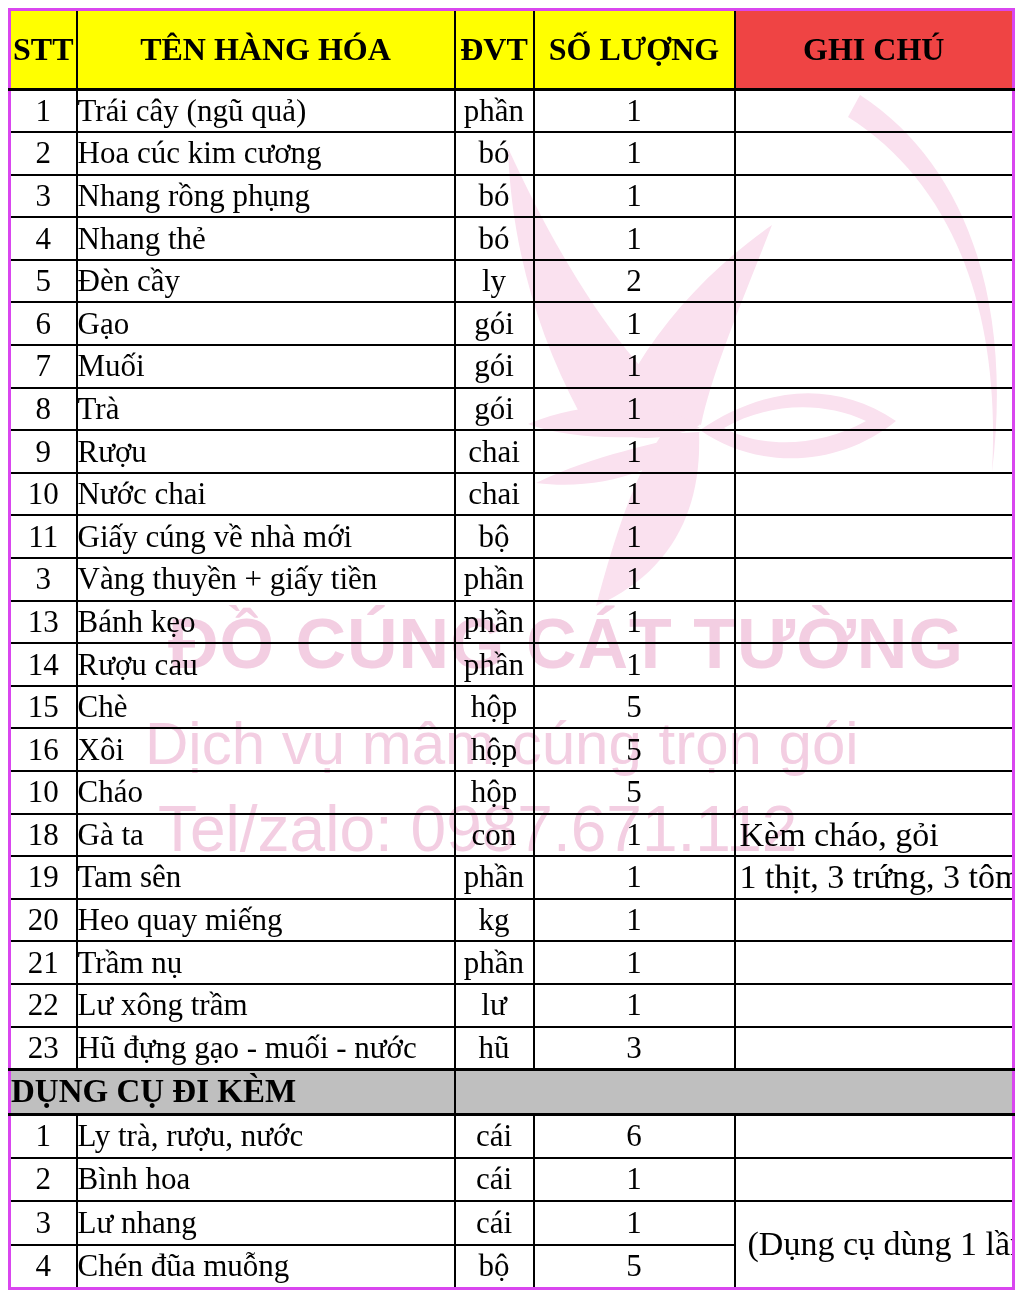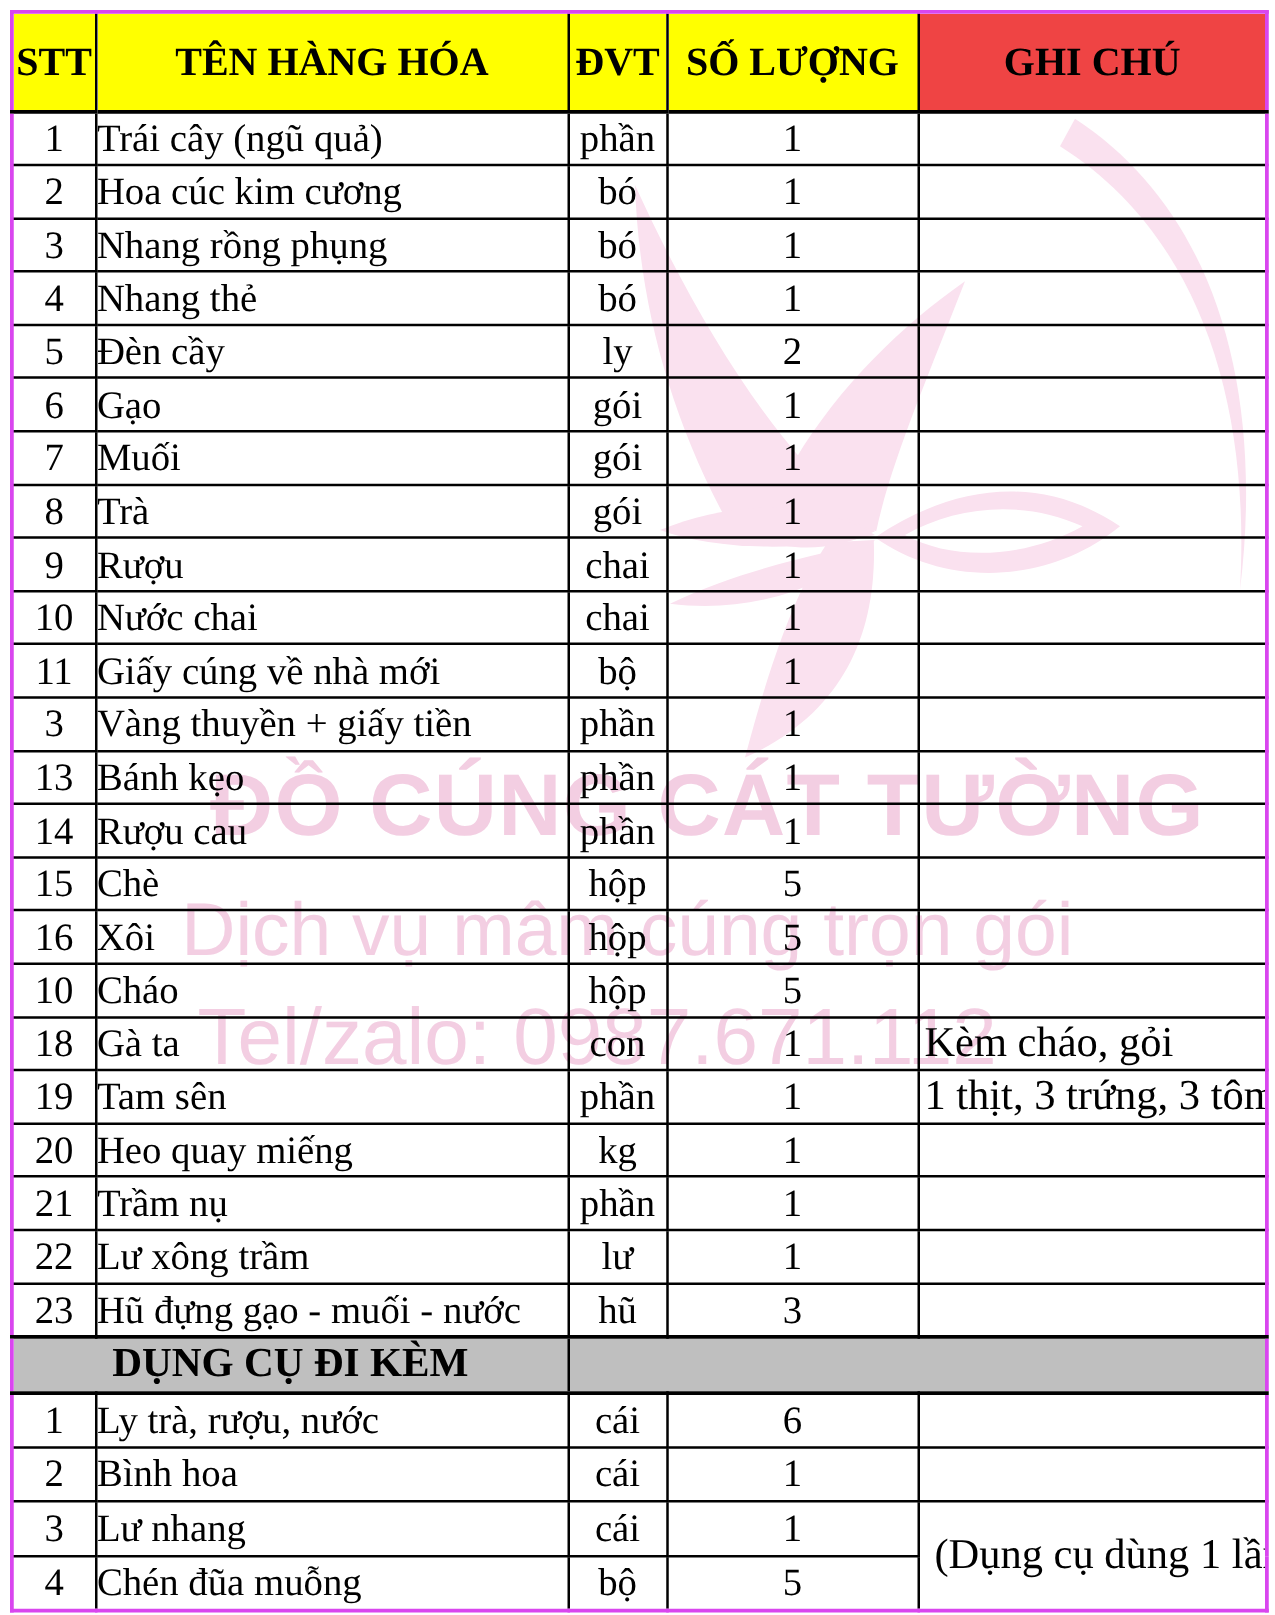--- a/index.html
+++ b/index.html
@@ -40,21 +40,21 @@
   }
   tbody td { font-size:31px; }
   .c-stt  { text-align:center; }
   .c-name { text-align:left; padding-left:0; }
   .c-unit { text-align:center; }
   .c-qty  { text-align:center; }
   .c-note { text-align:left; padding-left:4px; font-size:34px; }
   .merged-note { text-align:center; padding-left:12px; }
   tbody.main-rows tr  { height:42.6px; }
   tr.section-row      { height:45px; }
-  tr.section-row td   { font-weight:bold; font-size:33px; text-align:center; border-top-width:3px; border-bottom-width:3px; }
+  tr.section-row td   { font-weight:bold; font-size:33px; text-align:left; border-top-width:3px; border-bottom-width:3px; }
   tbody.tools-rows tr { height:43.5px; }
 </style>
 </head>
 <body>
 
 <svg class="watermark" viewBox="0 0 1020 1292" xmlns="http://www.w3.org/2000/svg">
   <g>
     <path d="M 508 148 C 560 262 622 362 700 425 C 658 446 608 441 580 414 C 534 328 511 238 508 148 Z" fill="#fae1ef"></path>
     <path d="M 772 225 C 742 302 712 372 701 425 C 669 414 646 394 636 368 C 672 308 722 260 772 225 Z" fill="#fae1ef"></path>
     <path d="M 700 430 C 762 388 832 378 896 421 C 840 467 758 471 700 430 Z M 724 428 C 766 404 820 400 866 421 C 820 447 762 449 724 428 Z" fill-rule="evenodd" fill="#fae1ef"></path>

